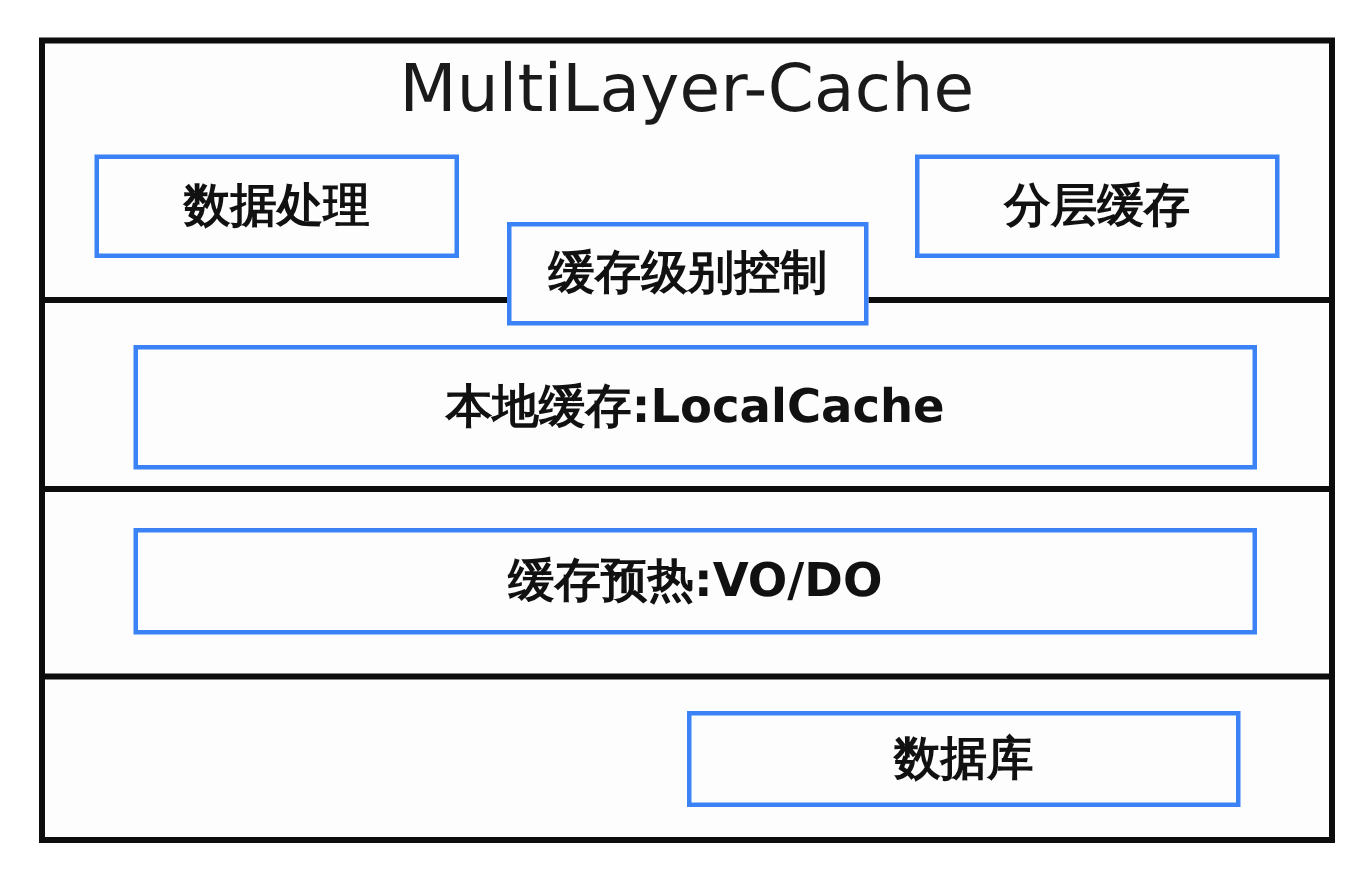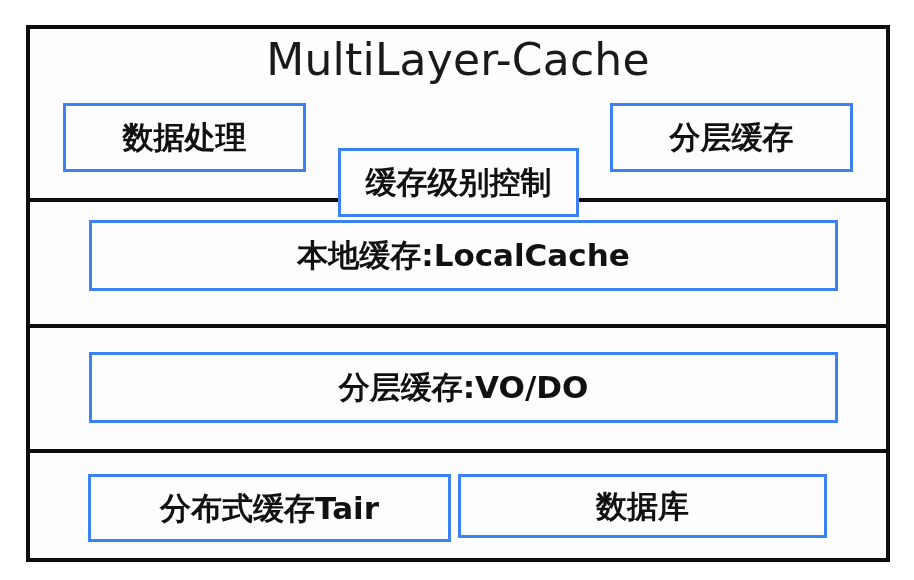--- a/index.html
+++ b/index.html
@@ -80,21 +80,21 @@
     font-weight: 700;
     white-space: nowrap;
   }
 
   
   .box-data-process   { left: 33px;  top: 74px; width: 243px; height: 69px; }
   .box-cache-level    { left: 308px; top: 74px; width: 241px; height: 69px; margin-top: 45px; }
   .box-cache-warm     { left: 580px; top: 74px; width: 243px; height: 69px; }
 
   
-  .box-local-cache    { left: 59px;  top: 18px; width: 749px; height: 71px; justify-content: center; }
+  .box-local-cache    { left: 59px;  top: 28px; width: 749px; height: 83px; justify-content: center; }
 
   
   .box-tiered-cache   { left: 59px;  top: 24px; width: 749px; height: 71px; }
 
   
   .box-dist-cache     { left: 58px;  top: 21px; width: 363px; height: 68px; }
   .box-database       { left: 428px; top: 21px; width: 369px; height: 64px; }
 </style>
 </head>
 <body>
@@ -120,28 +120,25 @@
     </div>
 
     <div class="layer layer-local layer-divider">
       <div class="box box-local-cache">
         <span>本地缓存:LocalCache</span>
       </div>
     </div>
 
     <div class="layer layer-tiered layer-divider">
       <div class="box box-tiered-cache">
-        <span>分层缓存:VO/DO</span>
+        <span>缓存预热:VO/DO</span>
       </div>
     </div>
 
     <div class="layer layer-backend">
-      <div class="box box-dist-cache">
-        <span>分布式缓存Tair</span>
-      </div>
 
       <div class="box box-database">
         <span>数据库</span>
       </div>
     </div>
 
   </div>
 </div>
 
 </body></html>

